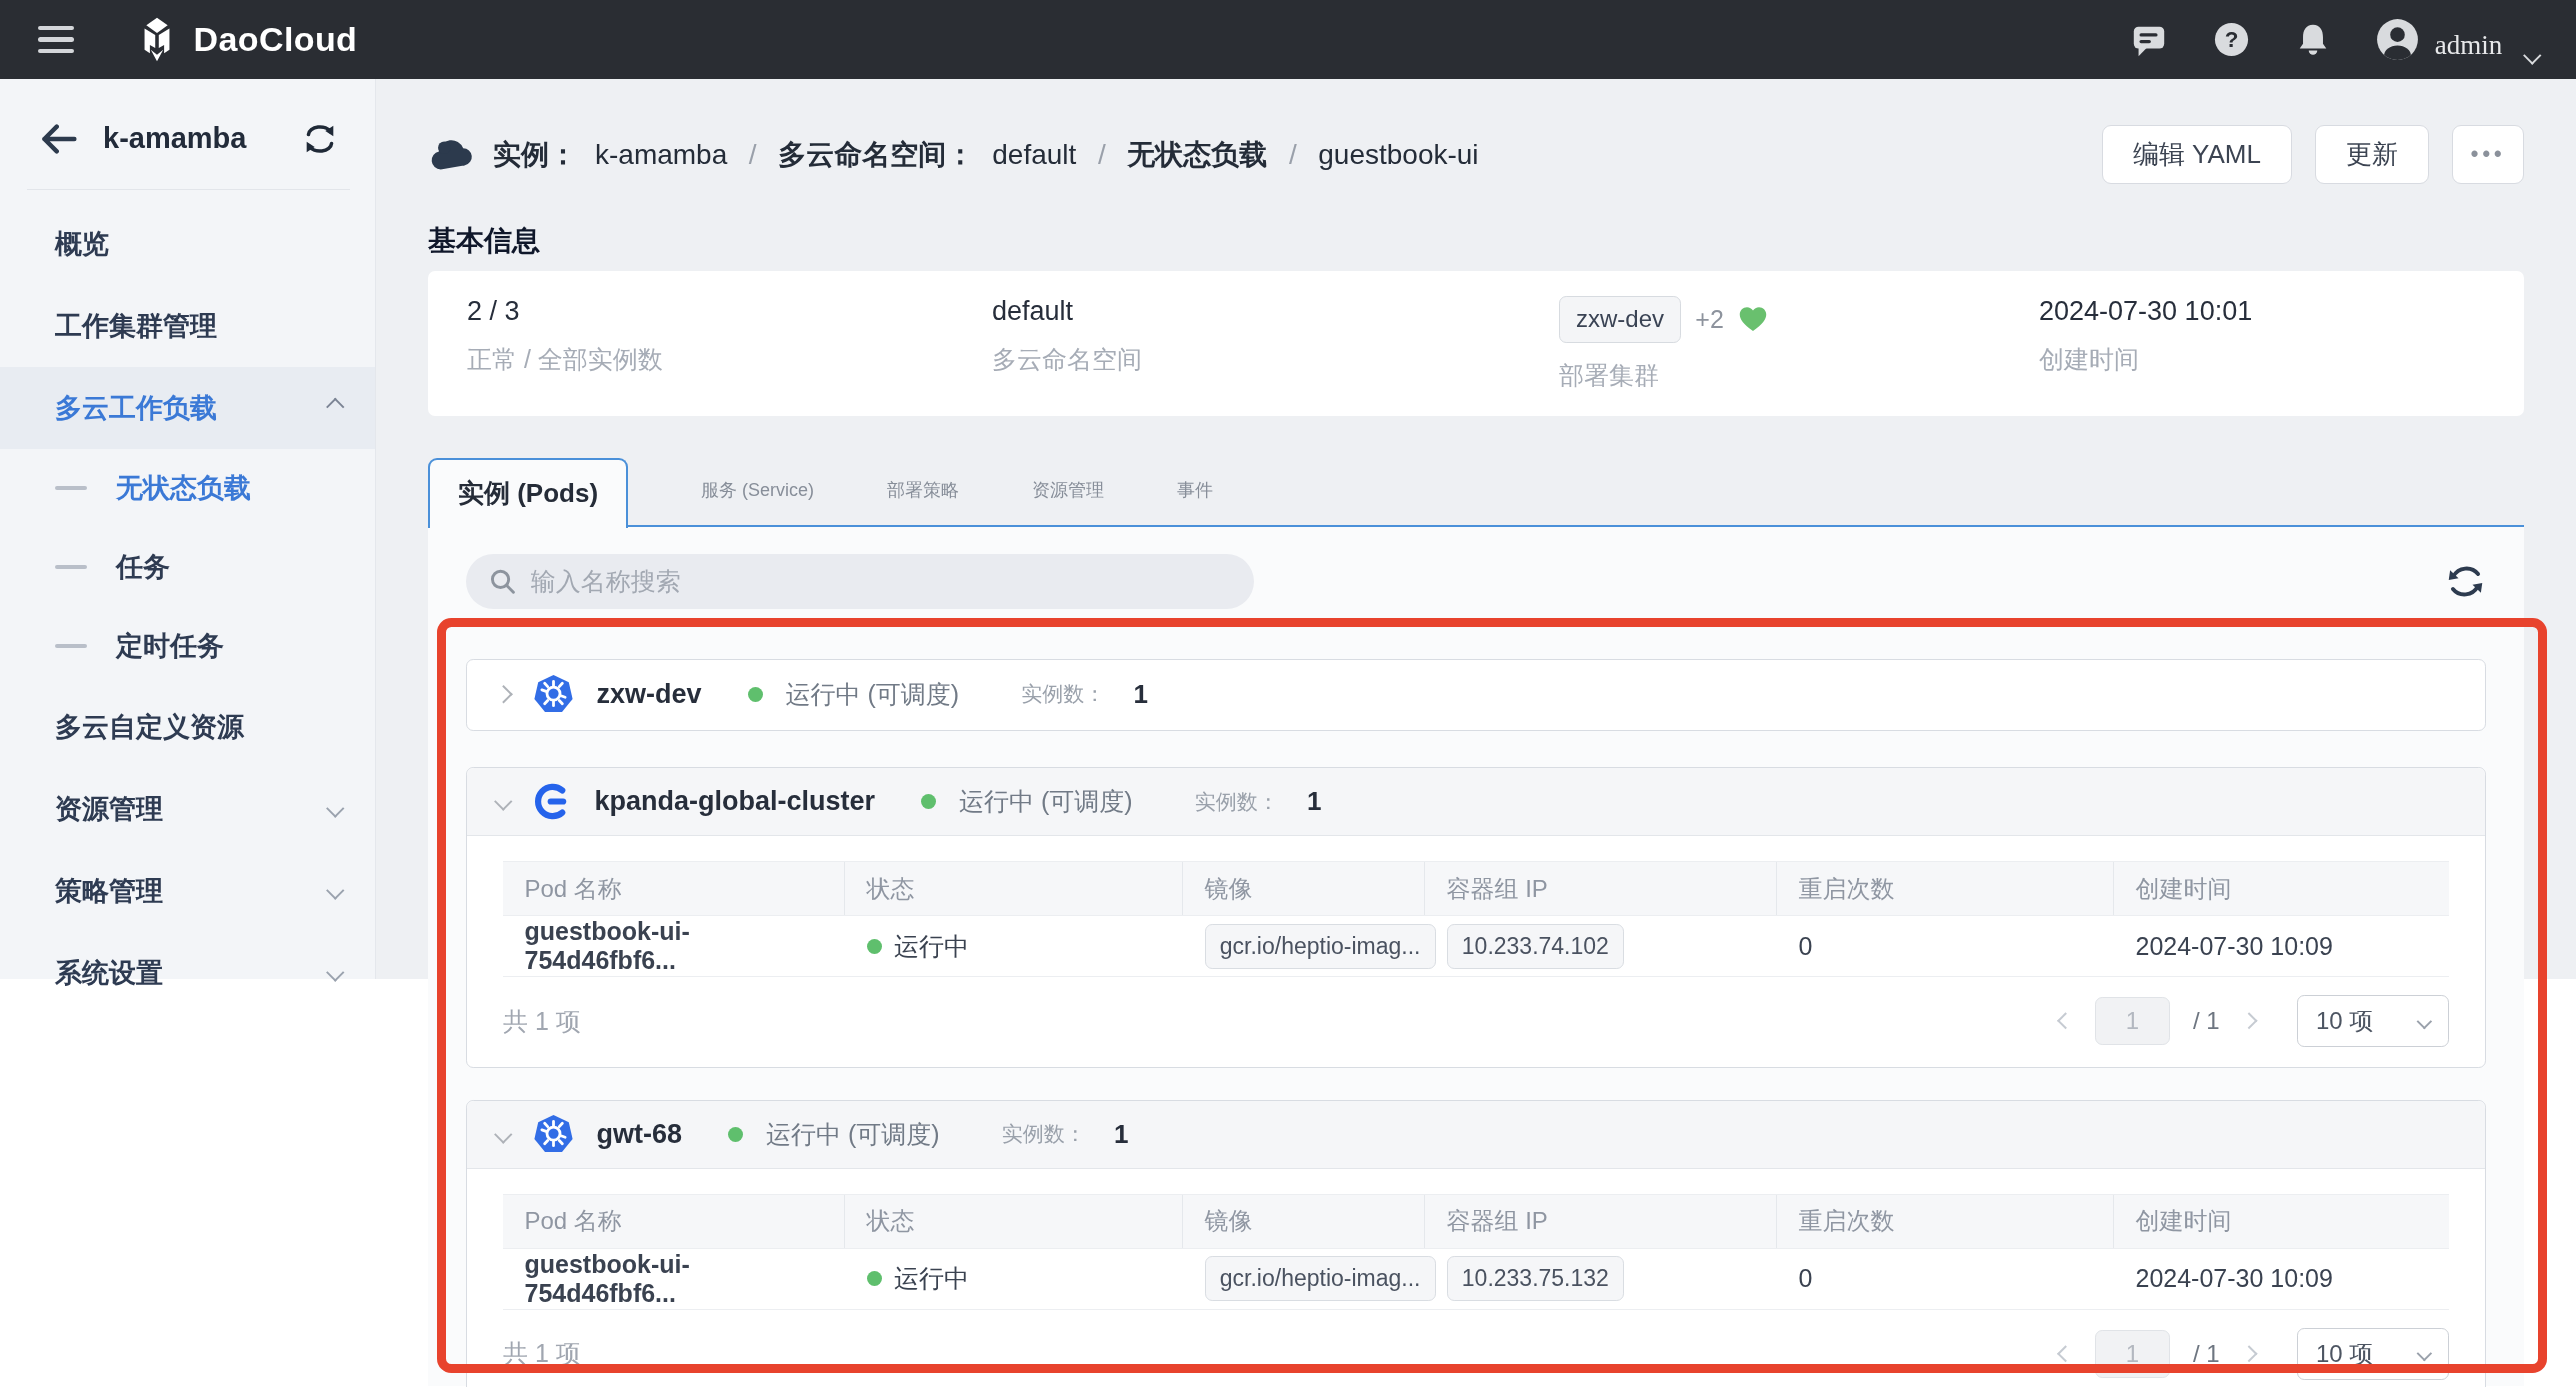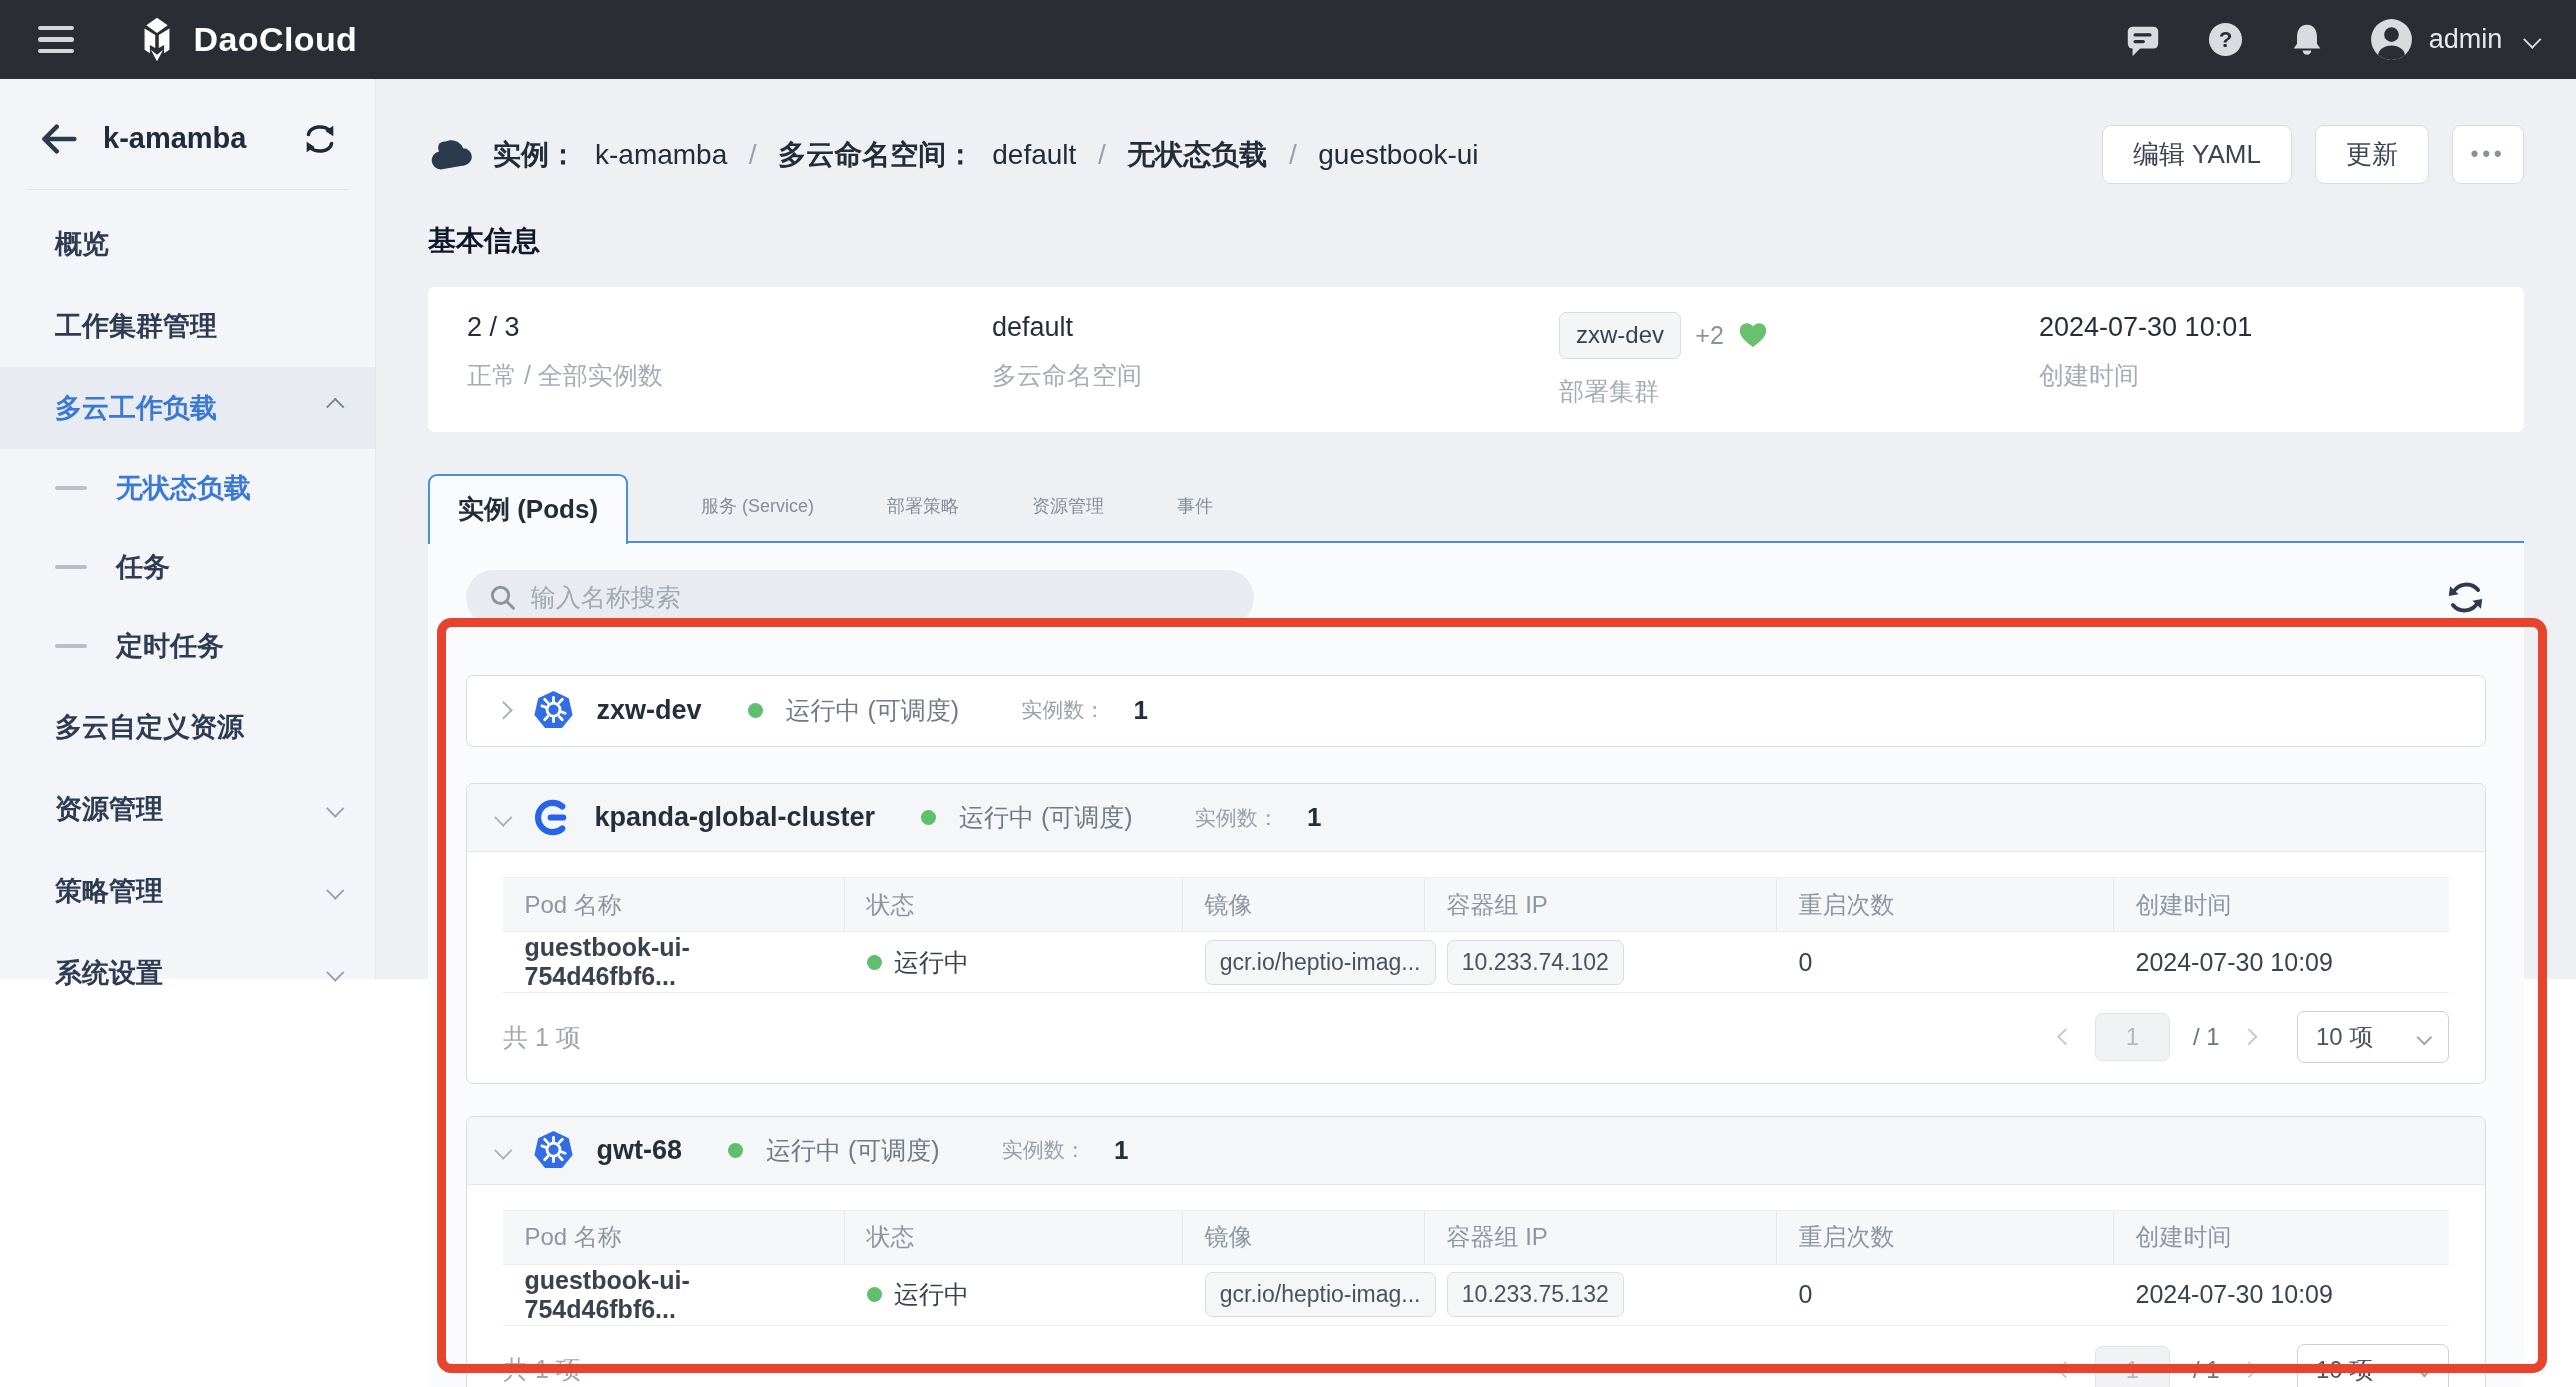--- a/index.html
+++ b/index.html
@@ -9,21 +9,21 @@
 
   
   .topbar { position:absolute; left:0; top:0; width:2576px; height:79px; background:#2a2d33;
             display:flex; align-items:center; padding:0 38px; }
   .hamburger { width:36px; display:flex; flex-direction:column; gap:7.2px; cursor:pointer; }
   .hamburger i { display:block; height:4.5px; border-radius:2.7px; background:#d4d6da; }
   .brand { display:flex; align-items:center; gap:12.5px; margin-left:59px; }
   .brand-name { color:#fff; font-size:34px; font-weight:bold; letter-spacing:0.4px; }
   .topbar-right { margin-left:auto; display:flex; align-items:center; gap:43px; }
   .tb-icon { width:39px; height:39px; display:flex; align-items:center; justify-content:center; cursor:pointer; }
-  .admin-wrap { display:flex; align-items:center; gap:16px; cursor:pointer; }
+  .admin-wrap { display:flex; align-items:flex-end; gap:16px; cursor:pointer;font-family:Liberation Serif, serif; }
   .admin-name { color:#e7e8ea; font-size:27px; }
   .chev { display:inline-block; width:12.5px; height:12.5px; border-right:2.7px solid #aeb2b8; border-bottom:2.7px solid #aeb2b8; }
   .chev.down { transform:rotate(45deg); }
   .chev.up { transform:rotate(-135deg); }
   .chev.right { transform:rotate(-45deg); }
   .chev.left { transform:rotate(135deg); }
 
   
   .sidebar { position:absolute; left:0; top:79px; width:376px; bottom:0; background:#f3f5f8; border-right:0.9px solid #e4e7ec; }
   .side-head { display:flex; align-items:center; margin:43px 36px 0 39px; }
@@ -49,21 +49,21 @@
   .crumbs { display:flex; align-items:center; gap:18px; font-size:28px; color:#242c38; }
   .crumb-b { font-weight:bold; }
   .crumb-sep { color:#9aa0aa; font-weight:normal; padding:0 3.6px; }
   .head-actions { display:flex; align-items:center; gap:23px; }
   .btn { height:59px; background:#fff; border:1.8px solid #d8dbe1; border-radius:9px; display:flex; align-items:center;
          justify-content:center; font-size:26px; color:#3c4452; padding:0 30px; cursor:pointer; }
   .btn.dots { width:72px; font-size:23px; color:#8b919b; letter-spacing:3.6px; padding:0; }
 
   .section-title { margin-top:38px; font-size:28px; font-weight:bold; color:#0f172a; }
 
-  .info-card { margin-top:27px; height:145px; background:#fff; border-radius:7px;
+  .info-card { margin-top:11px; height:145px; background:#fff; border-radius:7px;
                display:grid; grid-template-columns:525px 567px 480px 1fr; align-content:center; padding:0 39px; }
   .f-val { font-size:27px; color:#272e3b; display:flex; align-items:center; gap:14.3px; }
   .f-lbl { margin-top:16px; font-size:25px; color:#a6acb6; }
   .tag { display:inline-flex; align-items:center; background:#f4f5f7; border:1.8px solid #d7dbe0; border-radius:7.2px;
          height:47px; padding:0 16px; font-size:24px; color:#3a4354; }
   .plus-n { color:#8d939d; font-size:25px; }
 
   
   .tabs { margin-top:39px; display:flex; align-items:flex-end; position:relative; z-index:2; }
   .tab-active { width:200px; height:70px; background:#fafbfc; border:2.7px solid #4a90d9; border-bottom:none;

